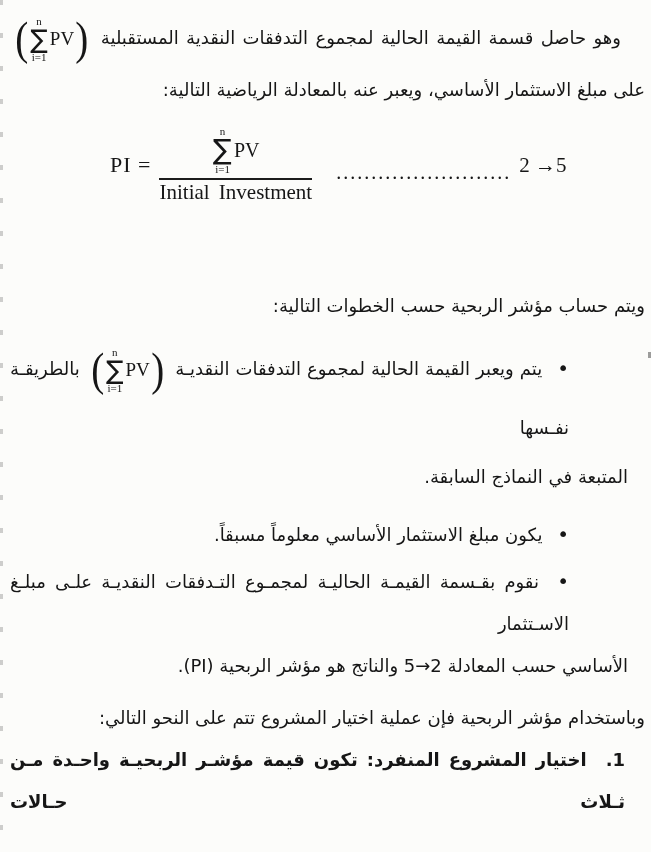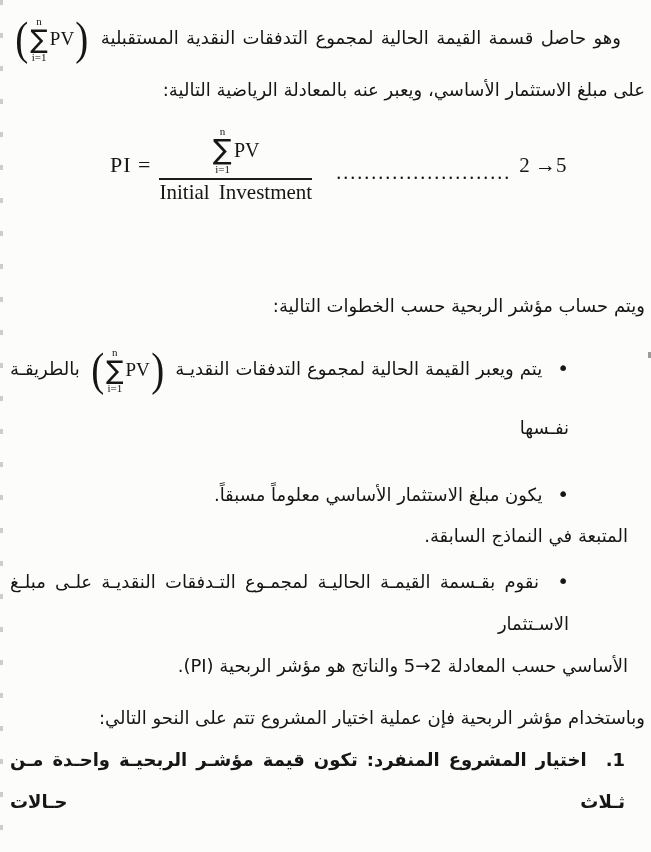--- a/index.html
+++ b/index.html
@@ -156,27 +156,27 @@
         <span class="sigcol">
           <span class="lim">n</span>
           <span class="sigma">∑</span>
           <span class="lim">i=1</span>
         </span>
         <span class="pv">PV</span>
         <span class="paren">)</span>
       </span>
     <span>بالطريقـة نفـسها</span>
   </div>
-  <div class="line ind-b1 sp-b2">
-    <span class="bullet">•</span>
-    <span>يكون مبلغ الاستثمار الأساسي معلوماً مسبقاً.</span>
-  </div>
-
   <div class="line lh40 ind-b2">
     <span>المتبعة في النماذج السابقة.</span>
+  </div>
+
+  <div class="line ind-b1 sp-b2">
+    <span class="bullet">•</span>
+    <span>يكون مبلغ الاستثمار الأساسي معلوماً مسبقاً.</span>
   </div>
 
   <div class="line just ind-b1 sp-b3">
     <span class="bullet">•</span>
     <span>نقوم بقـسمة القيمـة الحاليـة لمجمـوع التـدفقات النقديـة علـى مبلـغ الاسـتثمار</span>
   </div>
   <div class="line ind-b2">
     <span>الأساسي حسب المعادلة</span>
     <span class="ltr">5→2</span>
     <span>والناتج هو مؤشر الربحية</span>

